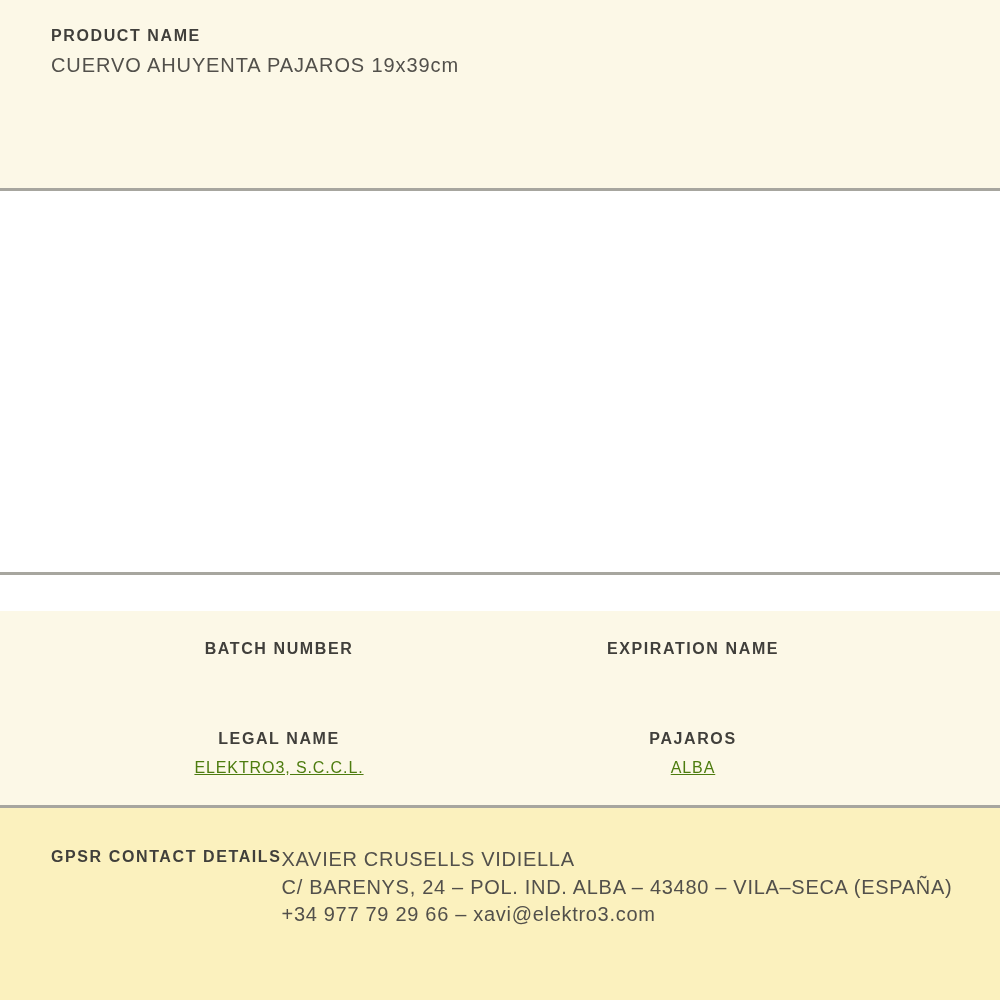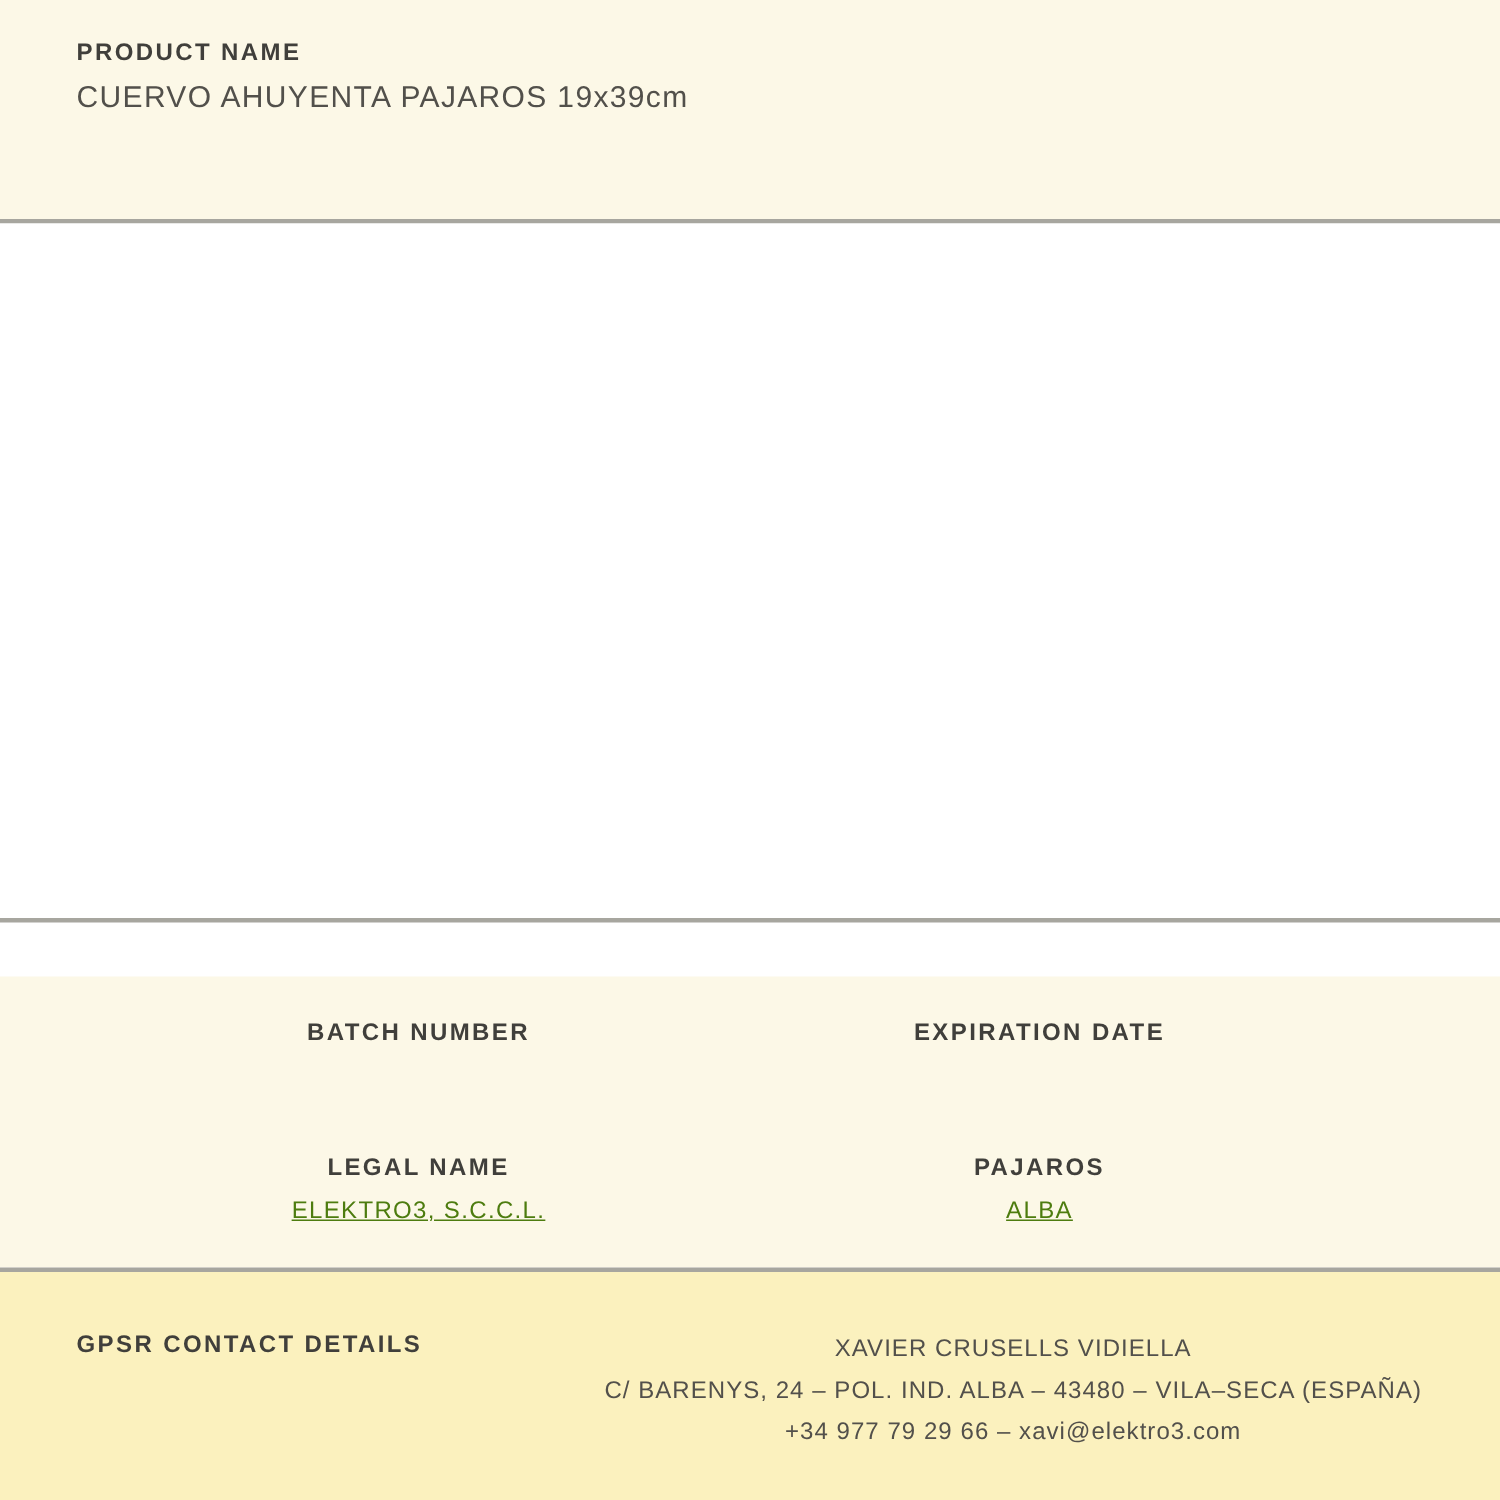--- a/index.html
+++ b/index.html
@@ -17,21 +17,21 @@
     display: flex;
     flex-direction: column;
   }
   .divider {
     height: 3px;
     background: #a7a69f;
     flex: 0 0 auto;
   }
   
   .header-section {
-    height: 146px;
+    height: 188px;
     background: #fcf8e7;
     padding: 26px 79px 0 51px;
     box-sizing: border-box;
     flex: 0 0 auto;
   }
   .field-block { margin-bottom: 38px; }
   .field-label {
     font-size: 16px;
     font-weight: bold;
     letter-spacing: 1.6px;
@@ -75,40 +75,40 @@
     font-size: 16px;
     letter-spacing: 0.9px;
     color: #4d7c0f;
     line-height: 20px;
     margin-top: 9px;
     min-height: 20px;
     text-decoration: underline;
   }
   
   .footer-section {
-    height: 152px;
+    height: 192px;
     background: #fbf1be;
     box-sizing: border-box;
     padding: 38px 52px 0 51px;
     display: flex;
     justify-content: space-between;
     align-items: flex-start;
     flex: 0 0 auto;
   }
   .footer-title {
     font-size: 16px;
     font-weight: bold;
     letter-spacing: 1.6px;
     color: #403f3b;
     line-height: 22px;
     white-space: nowrap;
   }
   .footer-contact {
-    text-align: center;
-    font-size: 16px;
+    text-align: left;
+    font-size: 20px;
     letter-spacing: 0.7px;
     color: #52504b;
   }
   .footer-contact .contact-line {
     line-height: 27.5px;
     white-space: nowrap;
   }
 </style>
 </head>
 <body>
@@ -127,21 +127,21 @@
   <div class="image-section"></div>
 
   <div class="divider"></div>
 
   <div class="details-section">
     <div class="detail-cell">
       <div class="detail-label">BATCH NUMBER</div>
       <div class="detail-value"></div>
     </div>
     <div class="detail-cell">
-      <div class="detail-label">EXPIRATION DATE</div>
+      <div class="detail-label">EXPIRATION NAME</div>
       <div class="detail-value"></div>
     </div>
     <div class="detail-cell">
       <div class="detail-label">LEGAL NAME</div>
       <div class="detail-value">ELEKTRO3, S.C.C.L.</div>
     </div>
     <div class="detail-cell">
       <div class="detail-label">PAJAROS</div>
       <div class="detail-value">ALBA</div>
     </div>

